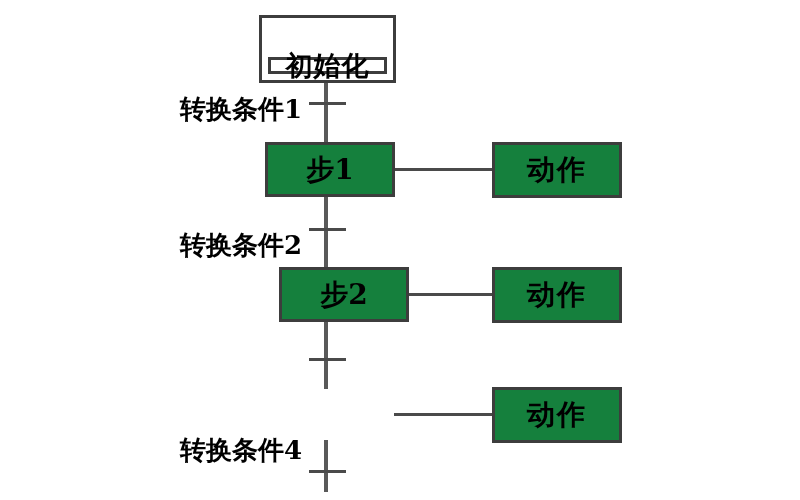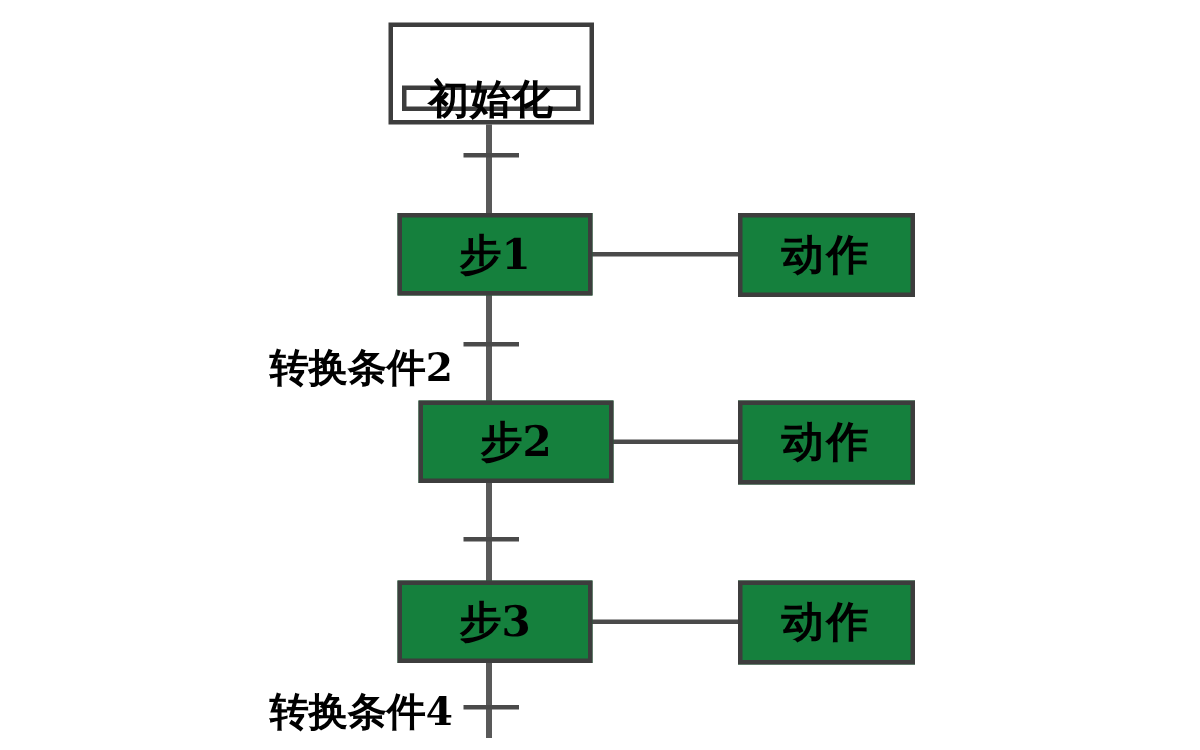--- a/index.html
+++ b/index.html
@@ -64,39 +64,39 @@
     left: 160px;
     width: 142px;
     text-align: right;
     font-size: 26px;
     font-weight: bold;
     white-space: nowrap;
   }
   .cond.c1 { top: 92px; }
   .cond.c2 { top: 228px; }
   .cond.c3 { top: 344px; }
-  .cond.c4 { top: 457px; }
+  .cond.c4 { top: 433px; }
   
   .box {
     position: absolute;
     border: 3px solid #3d3d3d;
     background: #15803d;
     box-sizing: border-box;
     display: flex;
     align-items: center;
     justify-content: center;
     font-size: 28px;
     font-weight: bold;
     z-index: 3;
   }
   .step { left: 265px; width: 130px; height: 55px; }
   .step.r1 { top: 142px; }
   .step.r2 { top: 267px; margin-left: 14px; }
   .step.r3 { top: 387px; }
-  .action { left: 492px; width: 118px; height: 56px; letter-spacing: 2px; }
+  .action { left: 492px; width: 130px; height: 56px; letter-spacing: 2px; }
   .action.r1 { top: 142px; }
   .action.r2 { top: 267px; }
   .action.r3 { top: 387px; }
   
   .connector {
     position: absolute;
     left: 394px;
     width: 98px; height: 3px;
     background: #4a4a4a;
     z-index: 1;
@@ -119,31 +119,29 @@
   <div class="spine s1"></div>
   <div class="spine s2"></div>
   <div class="spine s3"></div>
   <div class="spine s4"></div>
 
   <div class="tick t1"></div>
   <div class="tick t2"></div>
   <div class="tick t3"></div>
   <div class="tick t4"></div>
 
+  <div class="cond c1">转换条件1</div>
   <div class="cond c2">转换条件2</div>
   <div class="cond c4">转换条件4</div>
 
   <div class="box step r1">
     <span>步1</span>
   </div>
   <div class="box step r2">
     <span>步2</span>
-  </div>
-  <div class="box step r3">
-    <span>步3</span>
   </div>
 
   <div class="connector r1"></div>
   <div class="connector r2"></div>
   <div class="connector r3"></div>
 
   <div class="box action r1">
     <span>动作</span>
   </div>
   <div class="box action r2">

